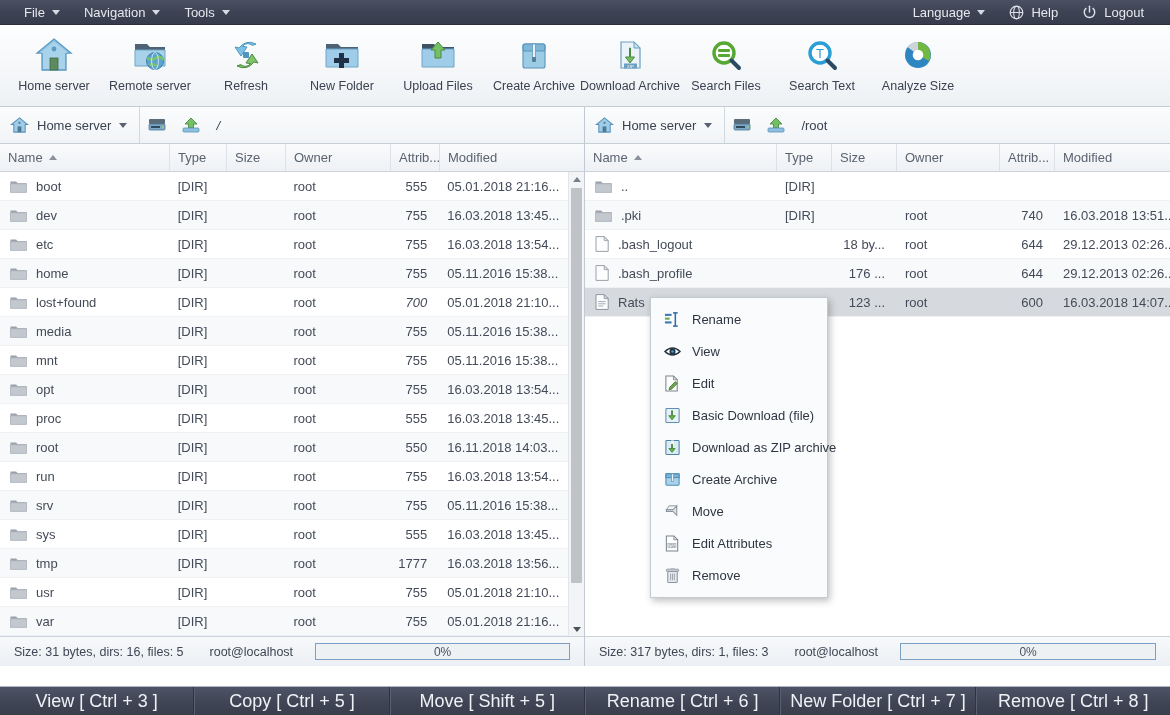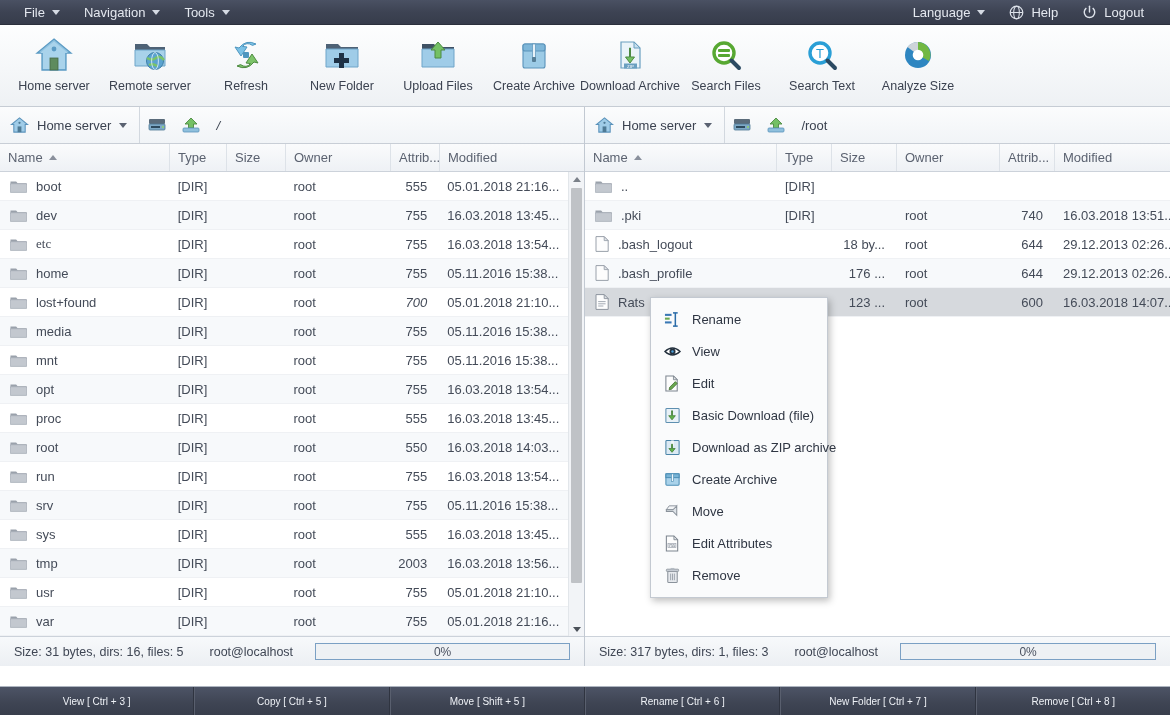--- a/index.html
+++ b/index.html
@@ -169,21 +169,21 @@
   
   .fnbar {
     position: absolute; left: 0; bottom: 0;
     width: 1170px; height: 29px;
     background: linear-gradient(to bottom, #4d5466 0%, #3f4554 55%, #383e4c 100%);
     display: flex; align-items: stretch;
     border-top: 1px solid #aeb5c0;
   }
   .fnbtn {
     flex: 1; display: flex; align-items: center; justify-content: center;
-    color: #eef1f6; font-size: 10px;
+    color: #eef1f6; font-size: 18px;
     border-right: 1px solid #2f3440;
     border-left: 1px solid #595f6e;
     cursor: default; white-space: nowrap;
   }
   .fnbtn:first-child { border-left: none; }
   .fnbtn:last-child { border-right: none; }
 
   
   .ctxmenu {
     position: absolute;
@@ -461,21 +461,21 @@
               </span>
               <span>dev</span>
             </div>
             <div class="cell" style="width: 57px;">[DIR]</div>
             <div class="cell num" style="width: 59px;"></div>
             <div class="cell" style="width: 105px;">root</div>
             <div class="cell num" style="width: 49px;">755</div>
             <div class="cell" style="width: 145px;">16.03.2018 13:45...</div>
           </div>
           <div class="frow">
-            <div class="cell name" style="width: 170px; font-family: Liberation Serif, serif;">
+            <div class="cell name" style="width: 170px;">
               <span style="display: inline-flex;">
                 <svg width="17" height="15" viewBox="0 0 18 15">
                   <path d="M0.5 2.2 h6 l1.6 1.8 h9.4 v2 H0.5 Z" fill="#9aa1ab"></path>
                   <path d="M0.5 4.6 h17 v9.2 H0.5 Z" fill="#c3c8cf" stroke="#a9afb8" stroke-width="0.8"></path>
                 </svg>
               </span>
               <span>etc</span>
             </div>
             <div class="cell" style="width: 57px;">[DIR]</div>
             <div class="cell num" style="width: 59px;"></div>
@@ -586,21 +586,21 @@
                   <path d="M0.5 2.2 h6 l1.6 1.8 h9.4 v2 H0.5 Z" fill="#9aa1ab"></path>
                   <path d="M0.5 4.6 h17 v9.2 H0.5 Z" fill="#c3c8cf" stroke="#a9afb8" stroke-width="0.8"></path>
                 </svg>
               </span>
               <span>root</span>
             </div>
             <div class="cell" style="width: 57px;">[DIR]</div>
             <div class="cell num" style="width: 59px;"></div>
             <div class="cell" style="width: 105px;">root</div>
             <div class="cell num" style="width: 49px;">550</div>
-            <div class="cell" style="width: 145px;">16.03.2018 14:03...</div>
+            <div class="cell" style="width: 145px;">16.11.2018 14:03...</div>
           </div>
           <div class="frow">
             <div class="cell name" style="width: 170px;">
               <span style="display: inline-flex;">
                 <svg width="17" height="15" viewBox="0 0 18 15">
                   <path d="M0.5 2.2 h6 l1.6 1.8 h9.4 v2 H0.5 Z" fill="#9aa1ab"></path>
                   <path d="M0.5 4.6 h17 v9.2 H0.5 Z" fill="#c3c8cf" stroke="#a9afb8" stroke-width="0.8"></path>
                 </svg>
               </span>
               <span>run</span>
@@ -649,21 +649,21 @@
                 <svg width="17" height="15" viewBox="0 0 18 15">
                   <path d="M0.5 2.2 h6 l1.6 1.8 h9.4 v2 H0.5 Z" fill="#9aa1ab"></path>
                   <path d="M0.5 4.6 h17 v9.2 H0.5 Z" fill="#c3c8cf" stroke="#a9afb8" stroke-width="0.8"></path>
                 </svg>
               </span>
               <span>tmp</span>
             </div>
             <div class="cell" style="width: 57px;">[DIR]</div>
             <div class="cell num" style="width: 59px;"></div>
             <div class="cell" style="width: 105px;">root</div>
-            <div class="cell num" style="width: 49px;">2003</div>
+            <div class="cell num" style="width: 49px;">1777</div>
             <div class="cell" style="width: 145px;">16.03.2018 13:56...</div>
           </div>
           <div class="frow">
             <div class="cell name" style="width: 170px;">
               <span style="display: inline-flex;">
                 <svg width="17" height="15" viewBox="0 0 18 15">
                   <path d="M0.5 2.2 h6 l1.6 1.8 h9.4 v2 H0.5 Z" fill="#9aa1ab"></path>
                   <path d="M0.5 4.6 h17 v9.2 H0.5 Z" fill="#c3c8cf" stroke="#a9afb8" stroke-width="0.8"></path>
                 </svg>
               </span>

